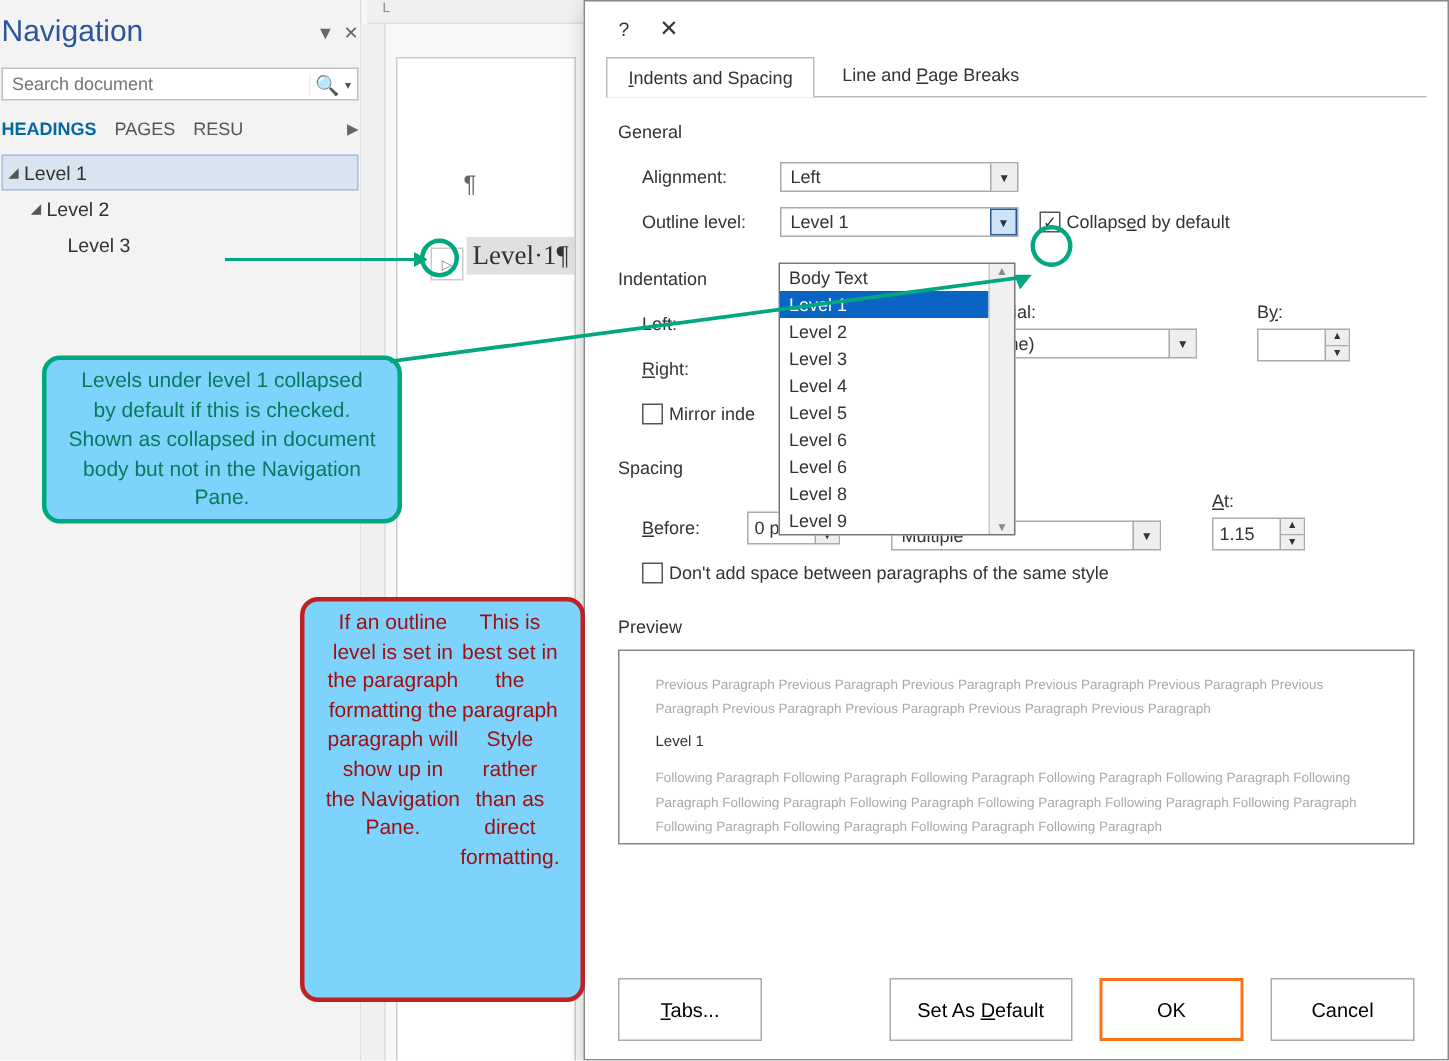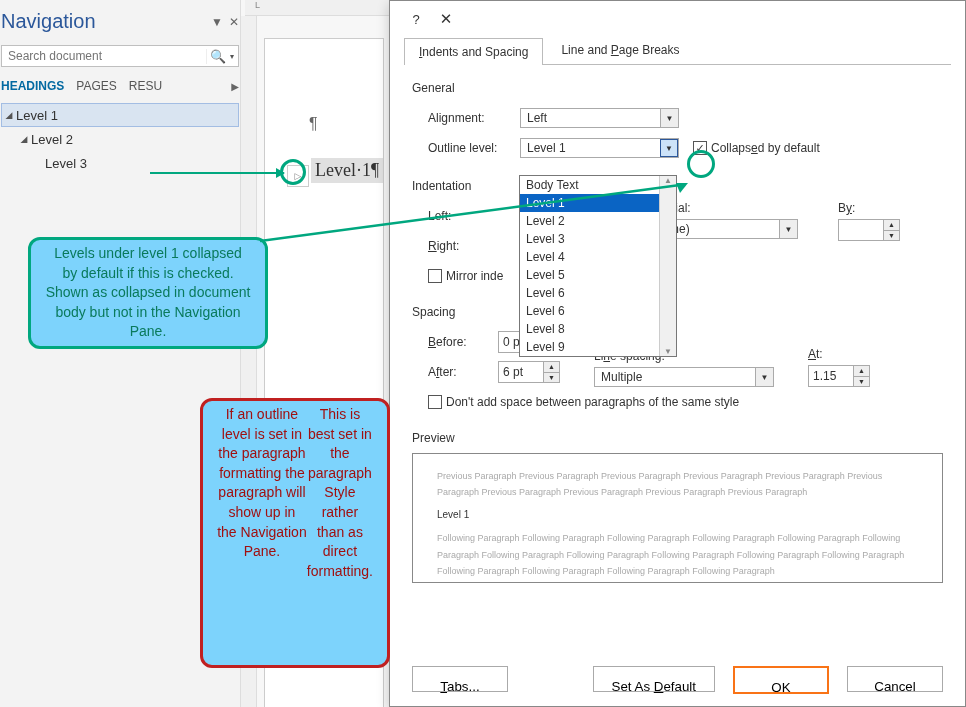--- a/index.html
+++ b/index.html
@@ -55,21 +55,21 @@
 .spin-btns div { flex: 1; background: #eee; font-size: 7px; display: flex; align-items: center; justify-content: center; }
 .spin-btns div:first-child { border-bottom: 1px solid #aaa; }
 .checkbox-sim { width: 14px; height: 14px; border: 1px solid #555; display: inline-flex; align-items: center; justify-content: center; margin-right: 4px; font-size: 11px; }
 .indent-block { margin-left: 16px; }
 .cols3 { display: flex; align-items: center; }
 .cols3 > div { display: flex; flex-direction: column; }
 .collab { margin-bottom: 4px; }
 .preview-box { border: 1px solid #888; padding: 14px 24px; margin-top: 8px; font-size: 9px; color: #aaa; line-height: 1.8; height: 130px; }
 .preview-level { color: #333; font-size: 10px; margin: 6px 0; }
 .dlg-buttons { position: absolute; bottom: 12px; left: 0; right: 0; display: flex; justify-content: space-between; padding: 0 22px; gap: 20px; }
-.btn { height: 26px; padding: 12px 18px; border: 1px solid #aaa; background: #fff; cursor: default; min-width: 96px; }
+.btn { height: 42px; padding: 12px 18px; border: 1px solid #aaa; background: #fff; cursor: default; min-width: 96px; }
 .btn.primary { border: 2px solid #f97316; }
 .btn-group { display: flex; gap: 18px; }
 
 
 .dropdown-open { position: absolute; left: 519px; top: 175px; width: 158px; border: 1px solid #777; background: #fff; z-index: 50; }
 .dropdown-open .opt { padding: 2px 6px; font-size: 12px; }
 .dropdown-open .opt.sel { background: #0a64c4; color: #fff; }
 .dd-scroll { position: absolute; right: 0; top: 0; bottom: 0; width: 17px; background: #f0f0f0; border-left: 1px solid #ccc; display: flex; flex-direction: column; justify-content: space-between; align-items: center; font-size: 8px; color: #888; }
 
 
@@ -200,30 +200,20 @@
     </div>
 
     <div class="sect-label" style="margin-top:14px">Spacing</div>
     <div class="indent-block">
       <div class="cols3" style="gap:34px; align-items:flex-end;">
         <div>
           <div class="row">
               <div class="rlabel" style="width:70px"><span class="underline-accesskey">B</span>efore:</div>
             <div class="spin-input">
                 <span class="spin-text">0 pt</span>
-                <div class="spin-btns">
-                  <div>▲</div>
-                  <div>▼</div>
-                </div>
-              </div>
-          </div>
-          <div class="row">
-              <div class="rlabel" style="width:70px">A<span class="underline-accesskey">f</span>ter:</div>
-            <div class="spin-input">
-                <span class="spin-text">6 pt</span>
                 <div class="spin-btns">
                   <div>▲</div>
                   <div>▼</div>
                 </div>
               </div>
           </div>
         </div>
         <div>
           <div class="collab">Li<span class="underline-accesskey">n</span>e spacing:</div>
           <div class="select-sim" style="width:180px">

